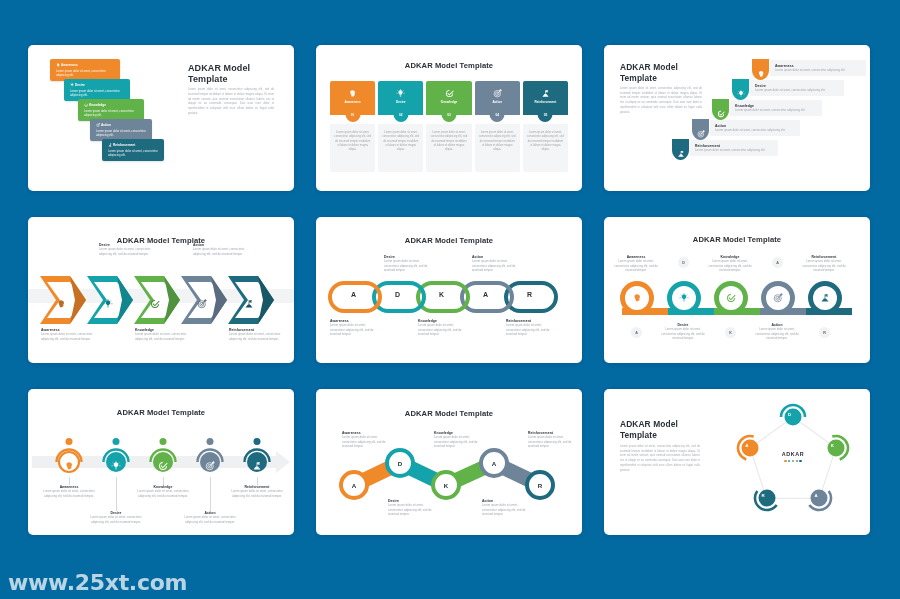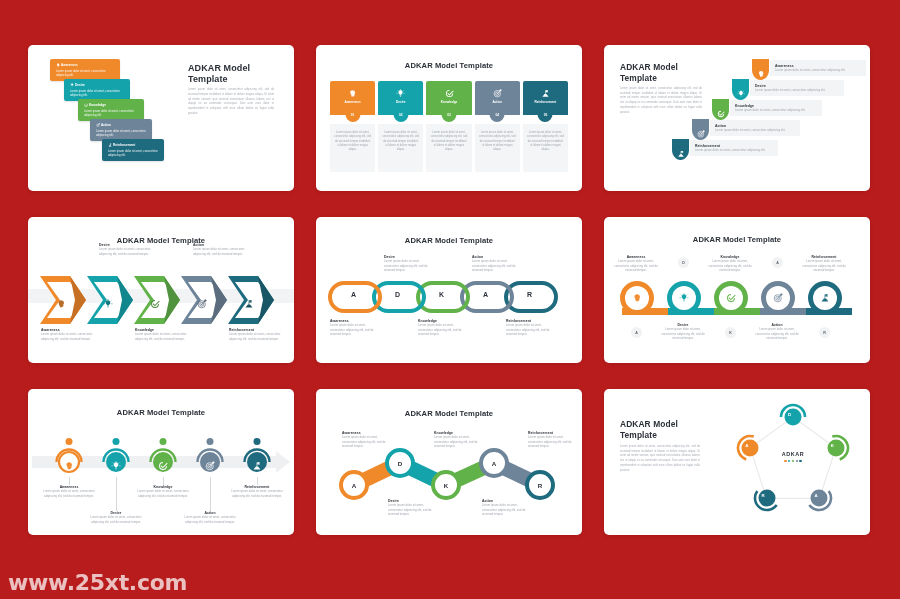--- a/index.html
+++ b/index.html
@@ -5,21 +5,21 @@
   * { box-sizing: border-box; margin: 0; padding: 0; }
   html, body {
     width: 900px; height: 599px;
     background: #ecedef;
     font-family: "Liberation Sans", sans-serif;
     overflow: hidden;
   }
   #page {
     position: relative;
     width: 900px; height: 599px;
-    background: #b91c1c;
+    background: #0369a1;
   }
   .grid {
     position: absolute;
     left: 28px; top: 45px;
     width: 844px;
     display: grid;
     grid-template-columns: repeat(3, 266px);
     grid-template-rows: repeat(3, 146px);
     column-gap: 22px;
     row-gap: 26px;

